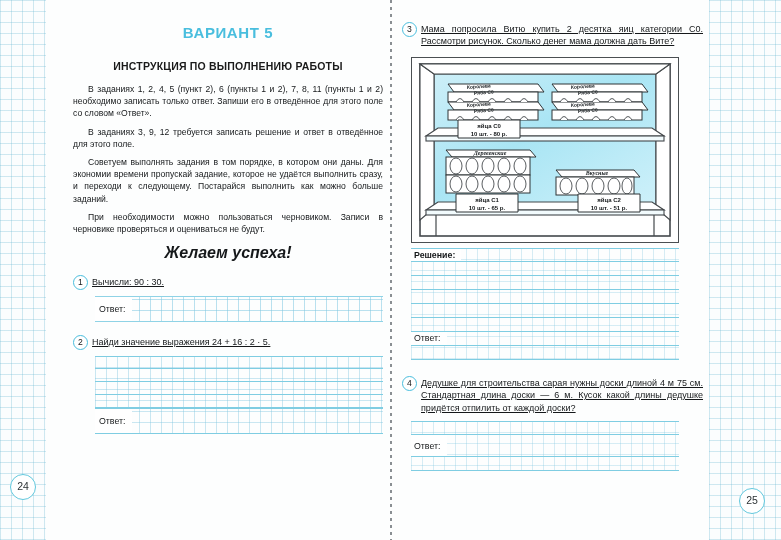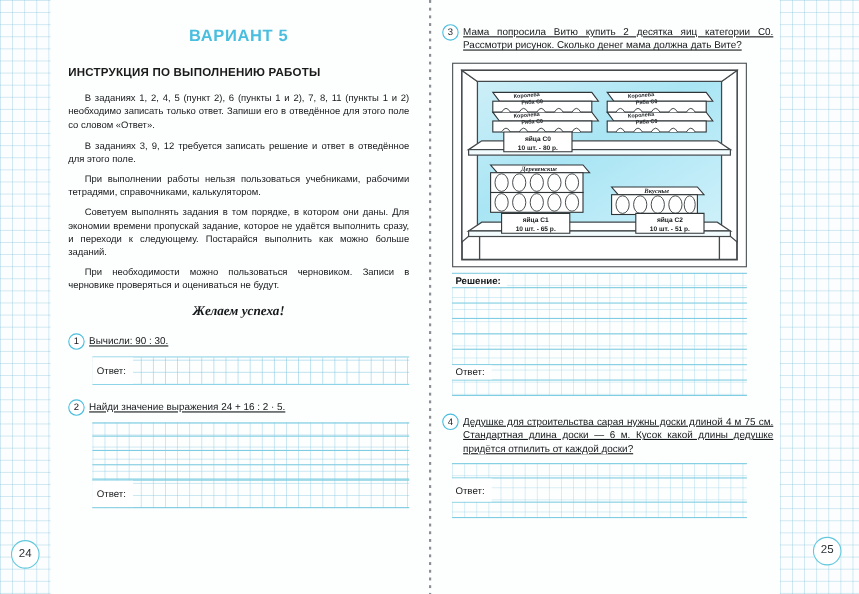--- a/index.html
+++ b/index.html
@@ -43,59 +43,60 @@
     width: 2px;
     height: 540px;
     z-index: 6;
     background-image: linear-gradient(to bottom, #8a8f93 0 3px, transparent 3px 7px);
     background-size: 2px 7px;
   }
 
   
   #left-inner {
     position: absolute;
-    left: 46px; top: 0;
+    left: 57px; top: 0;
     width: 344px; height: 540px;
     z-index: 2;
     padding: 18px 18px 0 16px;
   }
 
   #variant-title {
     text-align: center;
     color: #49bede;
     font-size: 15px;
     font-weight: bold;
     letter-spacing: 0.6px;
     margin-top: 6px;
   }
 
   #instruction-heading {
+    text-align: center;
     color: #1a1a1a;
     font-size: 10.5px;
     font-weight: bold;
     letter-spacing: 0.2px;
     margin-top: 19px;
   }
 
   .para {
     font-size: 8.6px;
     line-height: 12.2px;
     color: #15181a;
     text-align: justify;
     text-indent: 15px;
     margin-top: 6px;
   }
   .para:first-of-type { margin-top: 11px; }
 
   #wish {
     text-align: center;
-    font-family: Liberation Serif, serif;
+    font-family: Liberation Sans, sans-serif;
     font-style: italic;
     font-weight: bold;
-    font-size: 12px;
+    font-size: 16px;
     color: #15181a;
     margin-top: 9px;
   }
 
   
   .task { position: relative; margin-top: 13px; }
 
   .task-head { display: flex; align-items: flex-start; gap: 4px; }
 
   .num-circle {
@@ -177,21 +178,21 @@
     width: 26px; height: 26px;
     border: 1.6px solid #62c8dd;
     border-radius: 50%;
     background: #ffffff;
     color: #2c3235;
     font-size: 10.5px;
     line-height: 23px;
     text-align: center;
     z-index: 8;
   }
-  #pn-left  { left: 10px;  bottom: 23px; }
+  #pn-left  { left: 10px;  bottom: 40px; }
   #pn-right { right: 16px; bottom: 26px; }
 
   
   #right-inner {
     position: absolute;
     left: 398px; top: 0;
     width: 311px; height: 540px;
     z-index: 2;
     padding: 18px 6px 0 4px;
   }
@@ -252,21 +253,20 @@
   <div id="spine"></div>
 
   <div id="left-inner">
 
     <div id="variant-title">ВАРИАНТ 5</div>
 
     <div id="instruction-heading">ИНСТРУКЦИЯ ПО ВЫПОЛНЕНИЮ РАБОТЫ</div>
 
     <p class="para">В заданиях 1, 2, 4, 5 (пункт 2), 6 (пункты 1 и 2), 7, 8, 11 (пункты 1 и 2) необходимо записать только ответ. Запиши его в отведённое для этого поле со словом «Ответ».</p>
     <p class="para">В заданиях 3, 9, 12 требуется записать решение и ответ в отведённое для этого поле.</p>
-    <p class="para">При выполнении работы нельзя пользоваться учебниками, рабочими тетрадями, справочниками, калькулятором.</p>
     <p class="para">Советуем выполнять задания в том порядке, в котором они даны. Для экономии времени пропускай задание, которое не удаётся выполнить сразу, и переходи к следующему. Постарайся выполнить как можно больше заданий.</p>
     <p class="para">При необходимости можно пользоваться черновиком. Записи в черновике проверяться и оцениваться не будут.</p>
 
     <div id="wish">Желаем успеха!</div>
 
     <div class="task">
       <div class="task-head">
         <div class="num-circle">1</div>
         <div class="task-text">Вычисли:  90 : 30.</div>
       </div>

